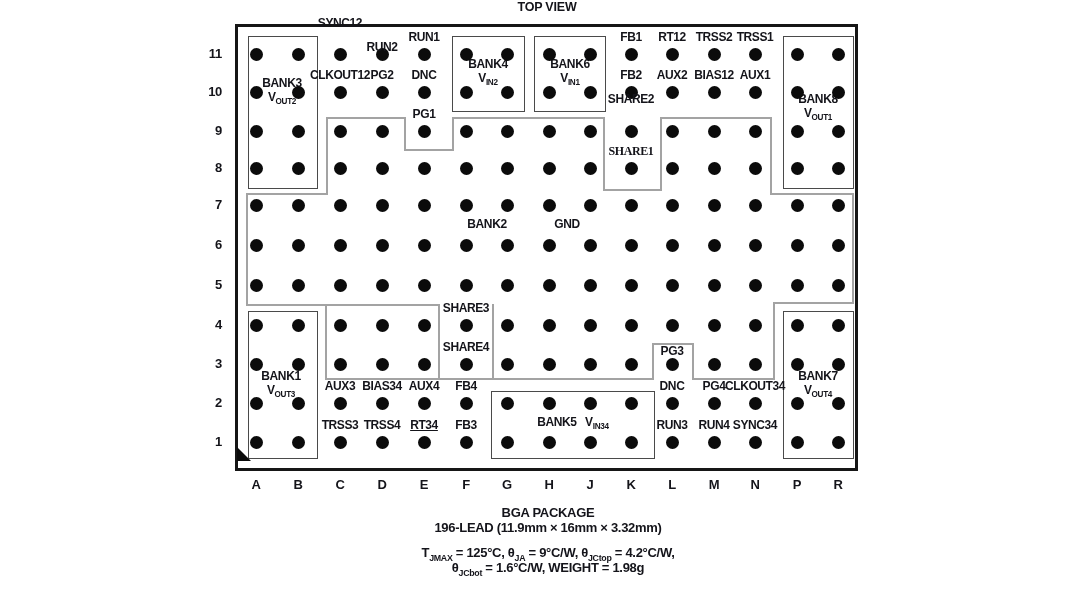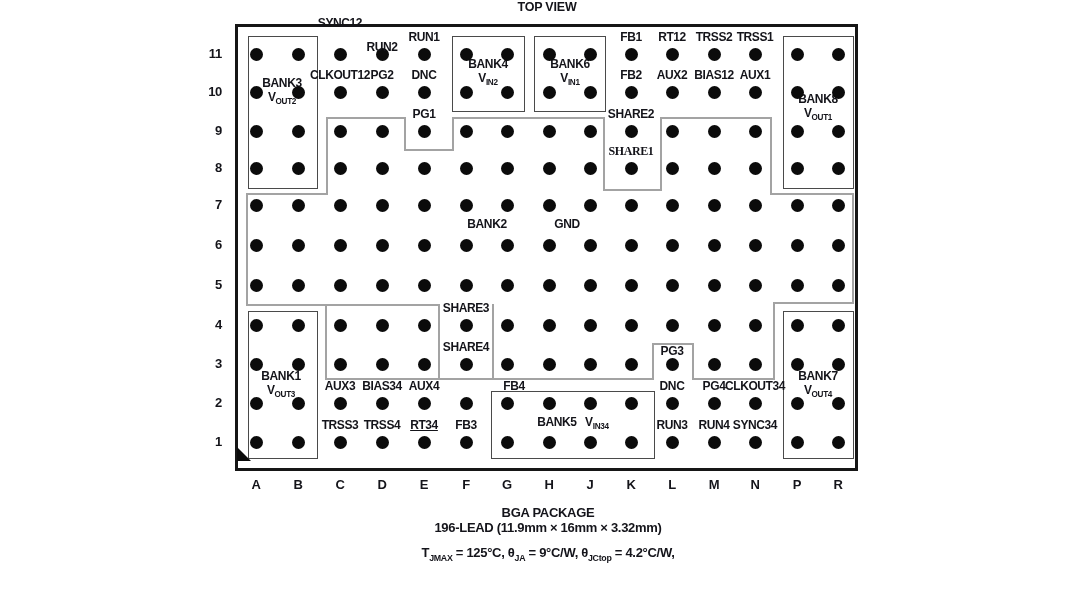--- a/index.html
+++ b/index.html
@@ -273,29 +273,29 @@
       <div class="pinlbl" style="left: 424px; top: 69px;">DNC</div>
       <div class="pinlbl" style="left: 424px; top: 108px;">PG1</div>
       <div class="pinlbl" style="left: 631px; top: 31px;">FB1</div>
       <div class="pinlbl" style="left: 672px; top: 31px;">RT12</div>
       <div class="pinlbl" style="left: 714px; top: 31px;">TRSS2</div>
       <div class="pinlbl" style="left: 755px; top: 31px;">TRSS1</div>
       <div class="pinlbl" style="left: 631px; top: 69px;">FB2</div>
       <div class="pinlbl" style="left: 672px; top: 69px;">AUX2</div>
       <div class="pinlbl" style="left: 714px; top: 69px;">BIAS12</div>
       <div class="pinlbl" style="left: 755px; top: 69px;">AUX1</div>
-      <div class="pinlbl" style="left: 631px; top: 108px;">SHARE2</div>
+      <div class="pinlbl" style="left: 631px; top: 93px;">SHARE2</div>
       <div class="pinlbl" style="left: 631px; top: 145px; font-family: Liberation Serif, serif;">SHARE1</div>
       <div class="pinlbl" style="left: 466px; top: 302px;">SHARE3</div>
       <div class="pinlbl" style="left: 466px; top: 341px;">SHARE4</div>
       <div class="pinlbl" style="left: 672px; top: 345px;">PG3</div>
       <div class="pinlbl" style="left: 340px; top: 380px;">AUX3</div>
       <div class="pinlbl" style="left: 382px; top: 380px;">BIAS34</div>
       <div class="pinlbl" style="left: 424px; top: 380px;">AUX4</div>
-      <div class="pinlbl" style="left: 466px; top: 380px; margin-left: 48px;">FB4</div>
+      <div class="pinlbl" style="left: 466px; top: 380px;">FB4</div>
       <div class="pinlbl" style="left: 672px; top: 380px;">DNC</div>
       <div class="pinlbl" style="left: 714px; top: 380px;">PG4</div>
       <div class="pinlbl" style="left: 755px; top: 380px;">CLKOUT34</div>
       <div class="pinlbl" style="left: 340px; top: 419px;">TRSS3</div>
       <div class="pinlbl" style="left: 382px; top: 419px;">TRSS4</div>
       <div class="pinlbl" style="left: 424px; top: 419px; text-decoration: underline;">RT34</div>
       <div class="pinlbl" style="left: 466px; top: 419px;">FB3</div>
       <div class="pinlbl" style="left: 672px; top: 419px;">RUN3</div>
       <div class="pinlbl" style="left: 714px; top: 419px;">RUN4</div>
       <div class="pinlbl" style="left: 755px; top: 419px;">SYNC34</div>
@@ -328,14 +328,15 @@
       <div class="collbl" style="left: 797px; top: 477px;">P</div>
       <div class="collbl" style="left: 838px; top: 477px;">R</div>
     </div>
   <div class="tri" style="left:237px;top:447px;"></div>
   <div class="notes" id="pkgnotes" style="top:505px;">
       <div class="">BGA PACKAGE</div>
       <div class="">196-LEAD (11.9mm × 16mm × 3.32mm)</div>
     </div>
   <div class="notes" id="thermnotes" style="top:545px;">
       <div class="">T<sub>JMAX</sub> = 125°C, θ<sub>JA</sub> = 9°C/W, θ<sub>JCtop</sub> = 4.2°C/W,</div>
+      <div class="">θ<sub>JCbot</sub> = 1.6°C/W, WEIGHT = 1.98g</div>
     </div>
 </div>
 
 </body></html>

